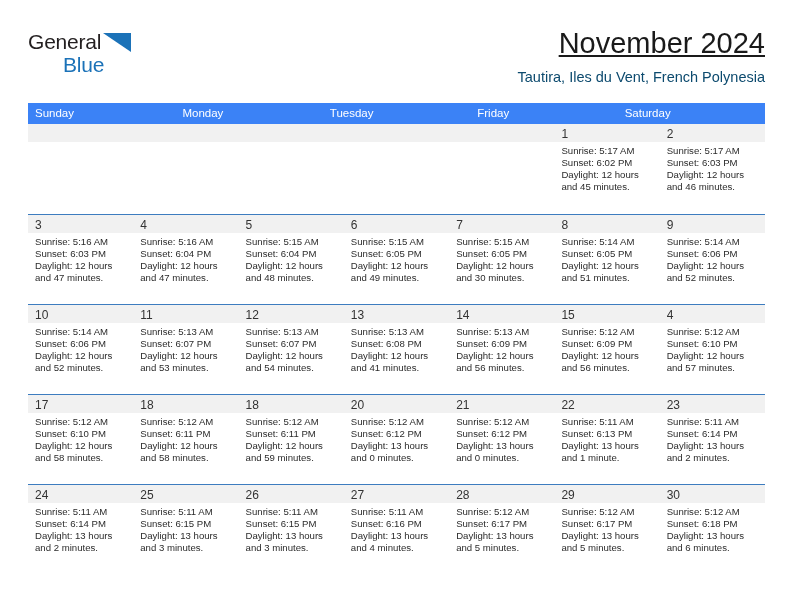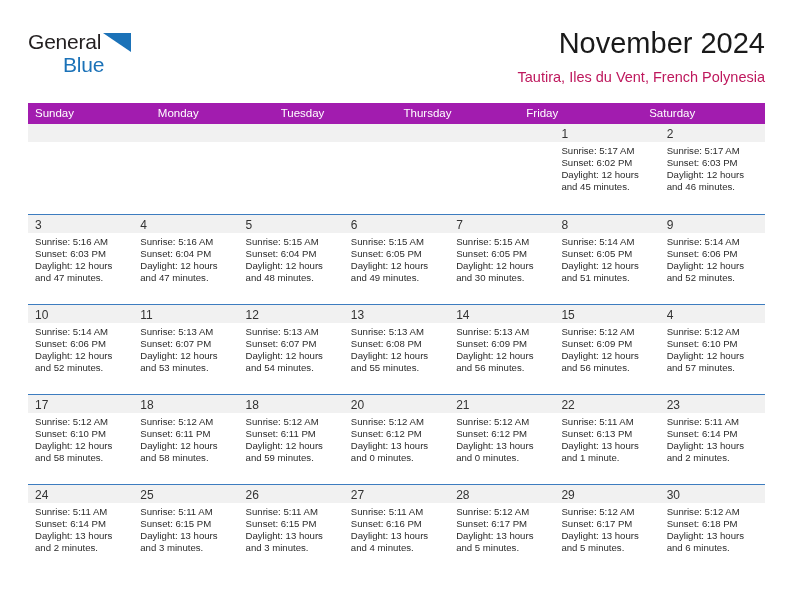--- a/index.html
+++ b/index.html
@@ -74,41 +74,42 @@
     right: 0;
     top: 0;
     text-align: right;
   }
   .cal-title {
     font-size: 29px;
     color: #1a1a1a;
     line-height: 34px;
     font-weight: normal;
     white-space: nowrap;
+    text-decoration: underline;
   }
   .cal-subtitle {
     margin-top: 8px;
     font-size: 14.5px;
-    color: #be185d;
+    color: #0c4a6e;
     line-height: 18px;
     white-space: nowrap;
     text-align: center;
   }
 
   
   .calendar {
     position: absolute;
     left: 28px;
     top: 103px;
     width: 737px;
   }
 
   .dow-row {
     display: flex;
-    background: #a21caf;
+    background: #3b82f6;
     height: 21px;
   }
   .dow-cell {
     flex: 1 1 0;
     color: #ffffff;
     font-size: 11.5px;
     line-height: 21px;
     padding-left: 7px;
     box-sizing: border-box;
     overflow: hidden;
@@ -172,21 +173,20 @@
       <div class="cal-subtitle">Tautira, Iles du Vent, French Polynesia</div>
     </div>
 
   </div>
 
   <div class="calendar">
     <div class="dow-row" id="dow-row">
         <div class="dow-cell">Sunday</div>
         <div class="dow-cell">Monday</div>
         <div class="dow-cell">Tuesday</div>
-        <div class="dow-cell">Thursday</div>
         <div class="dow-cell">Friday</div>
         <div class="dow-cell">Saturday</div>
       </div>
     <div id="weeks-container">
         <div class="week-row first">
           <div class="day-cell empty">
             <div class="day-num-strip"><span class="day-num"></span></div>
           </div>
           <div class="day-cell empty">
             <div class="day-num-strip"><span class="day-num"></span></div>
@@ -311,21 +311,21 @@
               <div class="day-line">Daylight: 12 hours</div>
               <div class="day-line">and 54 minutes.</div>
             </div>
           </div>
           <div class="day-cell">
             <div class="day-num-strip"><span class="day-num">13</span></div>
             <div class="day-body">
               <div class="day-line">Sunrise: 5:13 AM</div>
               <div class="day-line">Sunset: 6:08 PM</div>
               <div class="day-line">Daylight: 12 hours</div>
-              <div class="day-line">and 55 minutes.</div>
+              <div class="day-line">and 41 minutes.</div>
             </div>
           </div>
           <div class="day-cell">
             <div class="day-num-strip"><span class="day-num">14</span></div>
             <div class="day-body">
               <div class="day-line">Sunrise: 5:13 AM</div>
               <div class="day-line">Sunset: 6:09 PM</div>
               <div class="day-line">Daylight: 12 hours</div>
               <div class="day-line">and 56 minutes.</div>
             </div>

